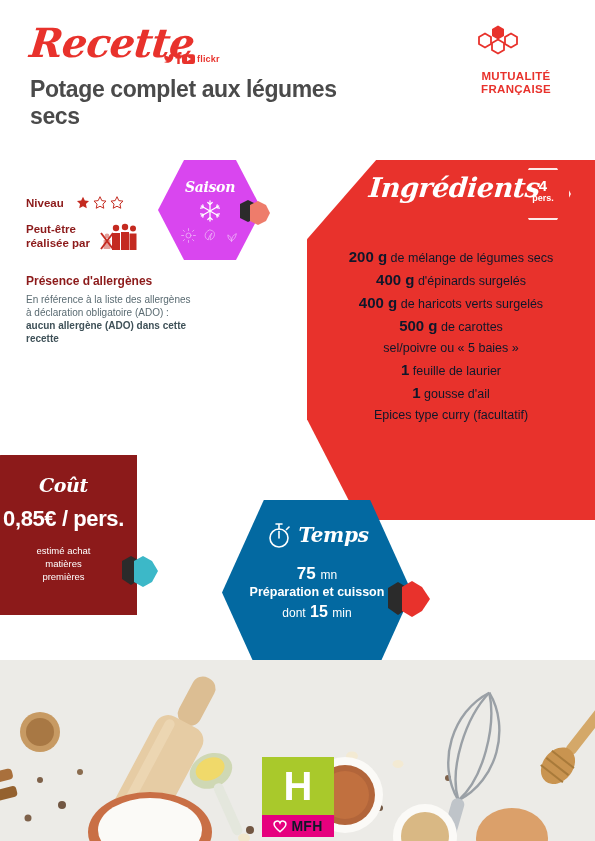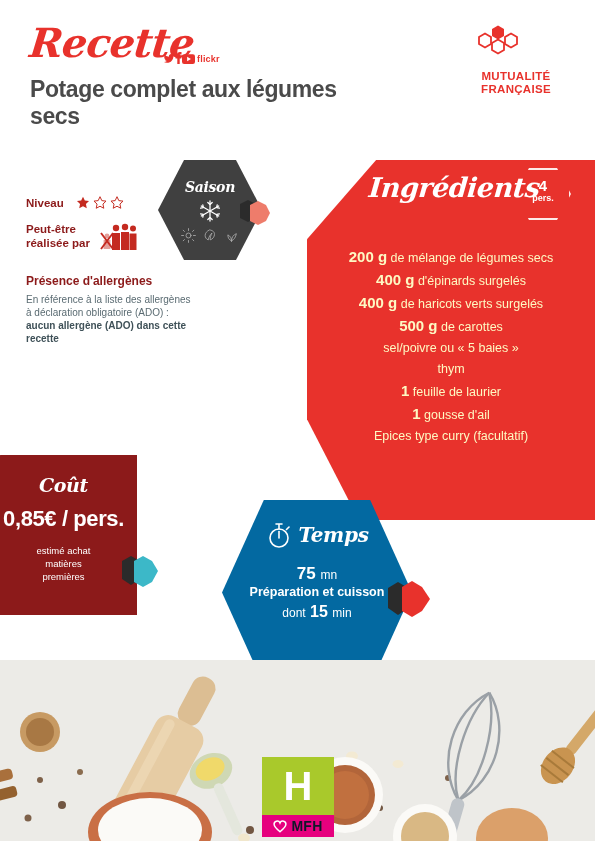--- a/index.html
+++ b/index.html
@@ -53,21 +53,21 @@
 
   
   .hex{
     -webkit-clip-path:polygon(25% 0%,75% 0%,100% 50%,75% 100%,25% 100%,0% 50%);
     clip-path:polygon(25% 0%,75% 0%,100% 50%,75% 100%,25% 100%,0% 50%);
   }
 
   
   #saison-hex{
     position:absolute;left:158px;top:160px;width:104px;height:100px;
-    background:#404040;
+    background:#d946ef;
     color:#fff;text-align:center;
   }
   #saison-title{
     font-family:"DejaVu Serif", serif;font-style:italic;font-weight:700;
     font-size:14px;margin-top:19px;letter-spacing:-.3px;
   }
   #saison-icons{margin-top:4px;}
   #saison-row2{display:flex;justify-content:center;gap:6px;margin-top:1px;opacity:.55;}
   #saison-accent{
     position:absolute;left:240px;top:200px;width:30px;height:26px;
@@ -89,21 +89,21 @@
   #pers-hex{
     position:absolute;left:208px;top:8px;width:52px;height:48px;
     border:2px solid rgba(255,255,255,.9);
     color:#fff;text-align:center;
     -webkit-clip-path:polygon(25% 0%,75% 0%,100% 50%,75% 100%,25% 100%,0% 50%);
     clip-path:polygon(25% 0%,75% 0%,100% 50%,75% 100%,25% 100%,0% 50%);
   }
   #pers-count{font-size:15px;font-weight:700;margin-top:8px;line-height:15px;}
   #pers-unit{font-size:9px;font-weight:700;line-height:10px;}
   #ing-list{margin-top:24px;padding:0 14px;text-align:center;color:#fff;}
-  .ing-item{font-size:12.5px;line-height:21px;color:#fef9c3;}
+  .ing-item{font-size:12.5px;line-height:21px;color:#0f172a;}
   .ing-item .qty{font-size:15px;font-weight:700;}
 
   
   #cout-hex{
     position:absolute;left:-48px;top:455px;width:185px;height:160px;
     background:#8C1A1A;color:#fff;text-align:center;
     -webkit-clip-path:polygon(26% 0%,100% 0%,100% 100%,26% 100%,0% 50%);
     clip-path:polygon(26% 0%,100% 0%,100% 100%,26% 100%,0% 50%);
   }
   #cout-title{
@@ -285,21 +285,20 @@
         <div id="pers-count">4</div>
         <div id="pers-unit">pers.</div>
       </div>
     </div>
     <div id="ing-list">
         <div class="ing-item"><span class="qty">200 g</span><span> de mélange de légumes secs</span></div>
         <div class="ing-item"><span class="qty">400 g</span><span> d'épinards surgelés</span></div>
         <div class="ing-item"><span class="qty">400 g</span><span> de haricots verts surgelés</span></div>
         <div class="ing-item"><span class="qty">500 g</span><span> de carottes</span></div>
         <div class="ing-item"><span>sel/poivre ou « 5 baies »</span></div>
-        <div class="ing-item"><span>thym</span></div>
         <div class="ing-item"><span class="qty">1</span><span> feuille de laurier</span></div>
         <div class="ing-item"><span class="qty">1</span><span> gousse d'ail</span></div>
         <div class="ing-item"><span>Epices type curry (facultatif)</span></div>
       </div>
   </div>
 
   <div id="cout-hex">
     <div id="cout-title">Coût</div>
     <div id="cout-value">0,85€ / pers.</div>
     <div id="cout-note" style="white-space:pre-line">estimé achat

